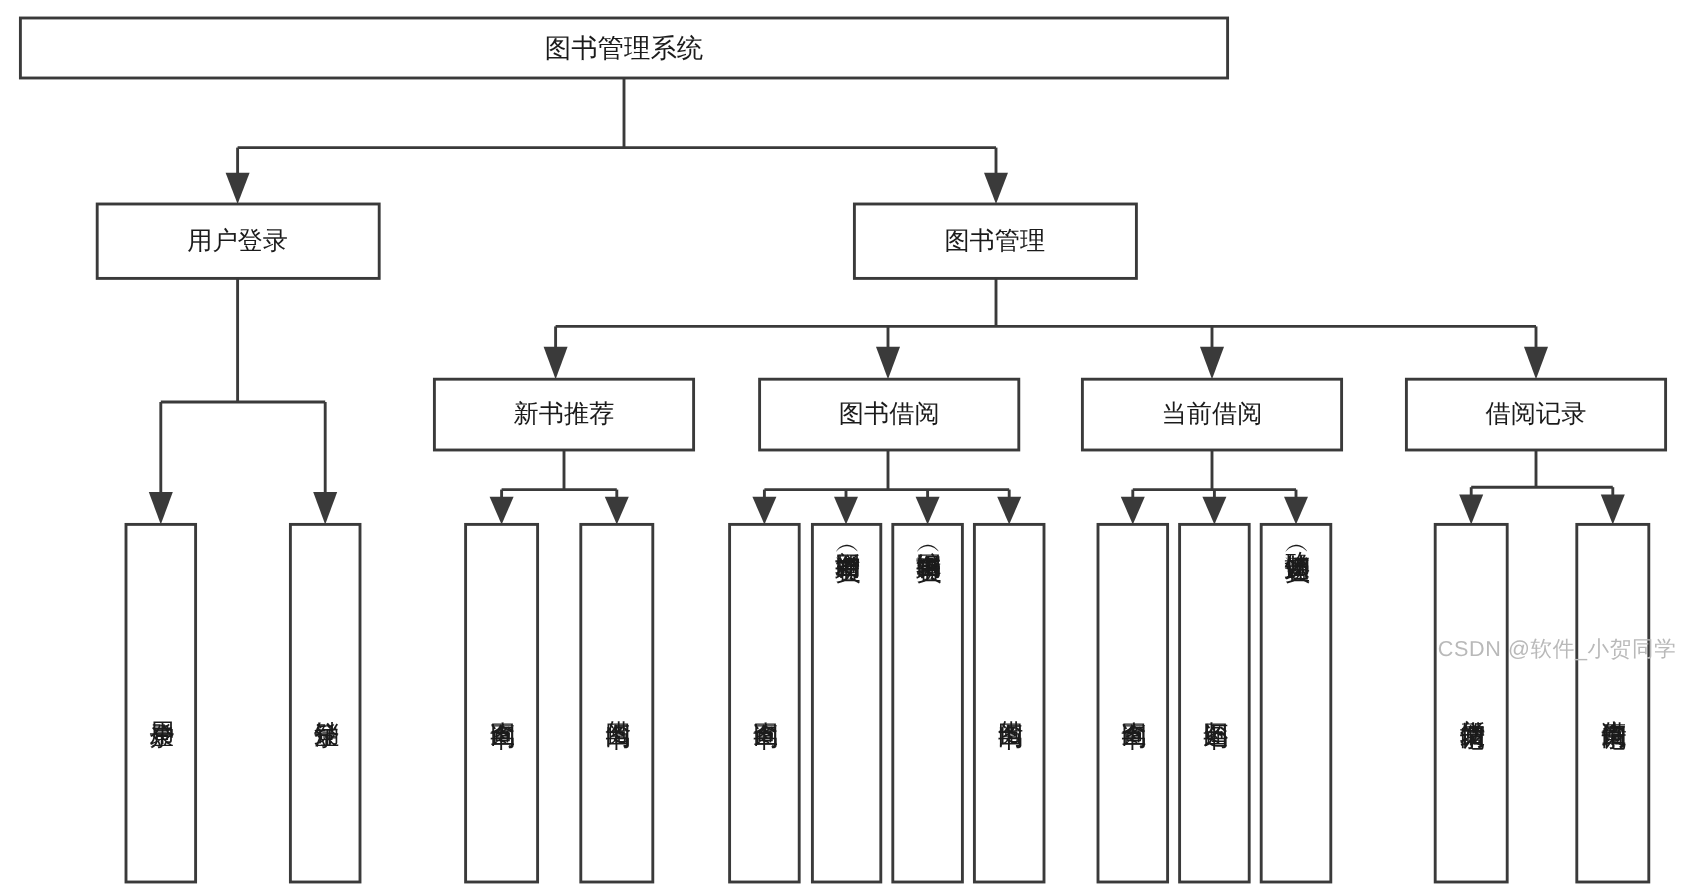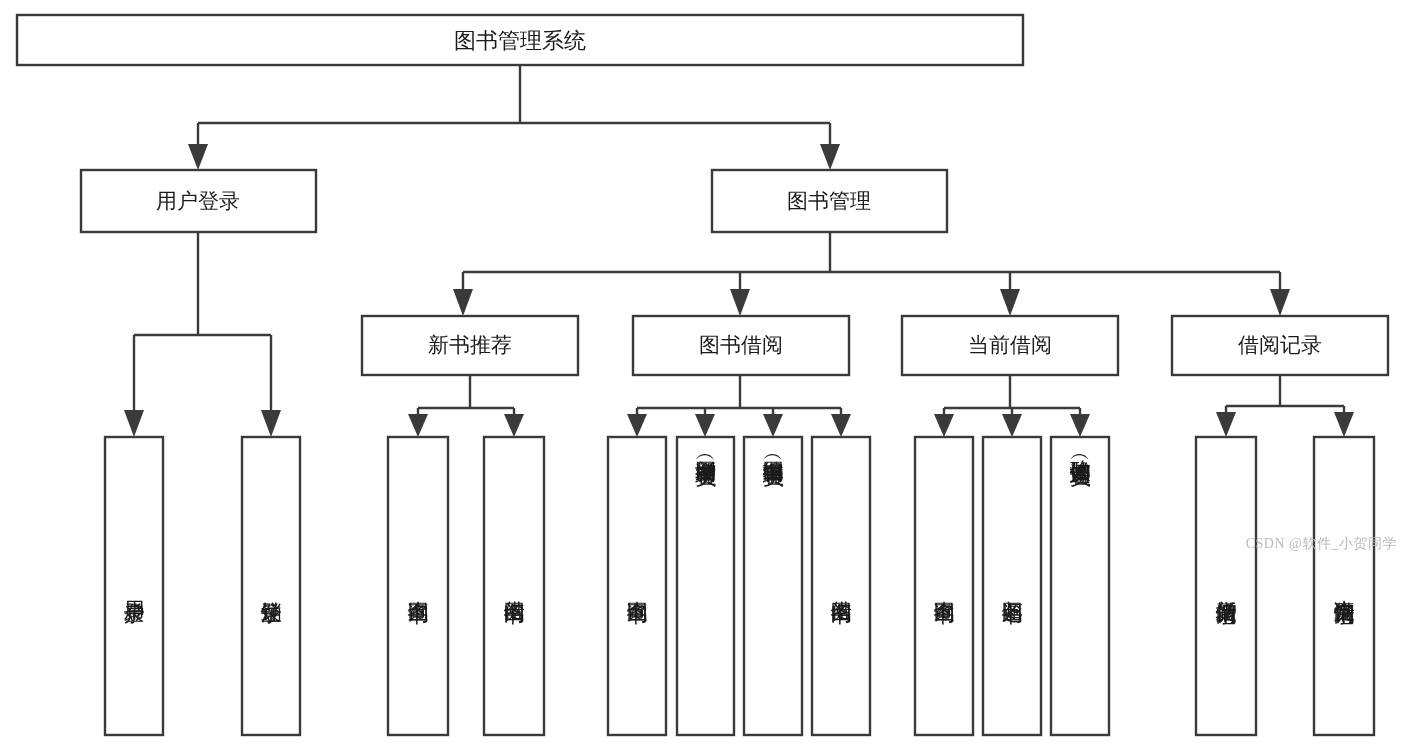--- a/index.html
+++ b/index.html
@@ -66,22 +66,22 @@
     font-size: 21px;
     line-height: 1.06;
     color: #1b1b1b;
     letter-spacing: 1px;
     white-space: nowrap;
   }
   .watermark {
     position: absolute;
     right: 8px;
     bottom: 6px;
-    font-family: Liberation Serif, serif;
-    font-size: 14px;
+    font-family: Liberation Sans, sans-serif;
+    font-size: 18px;
     color: #b9b9b9;
     letter-spacing: 0.5px;
     white-space: nowrap;
   }
 </style>
 </head>
 <body>
 
 <div id="diagram-root">
 

